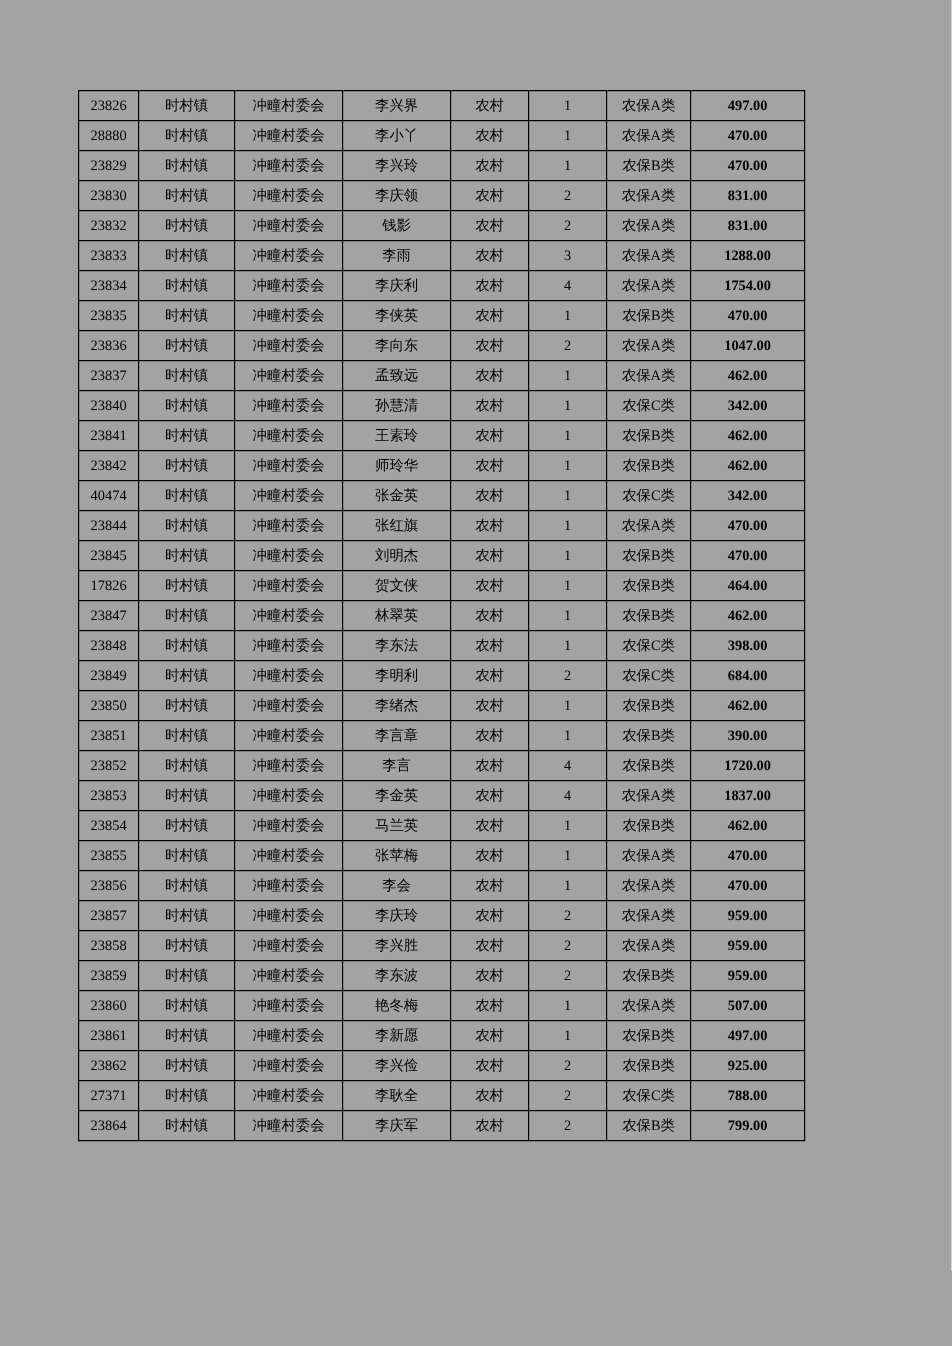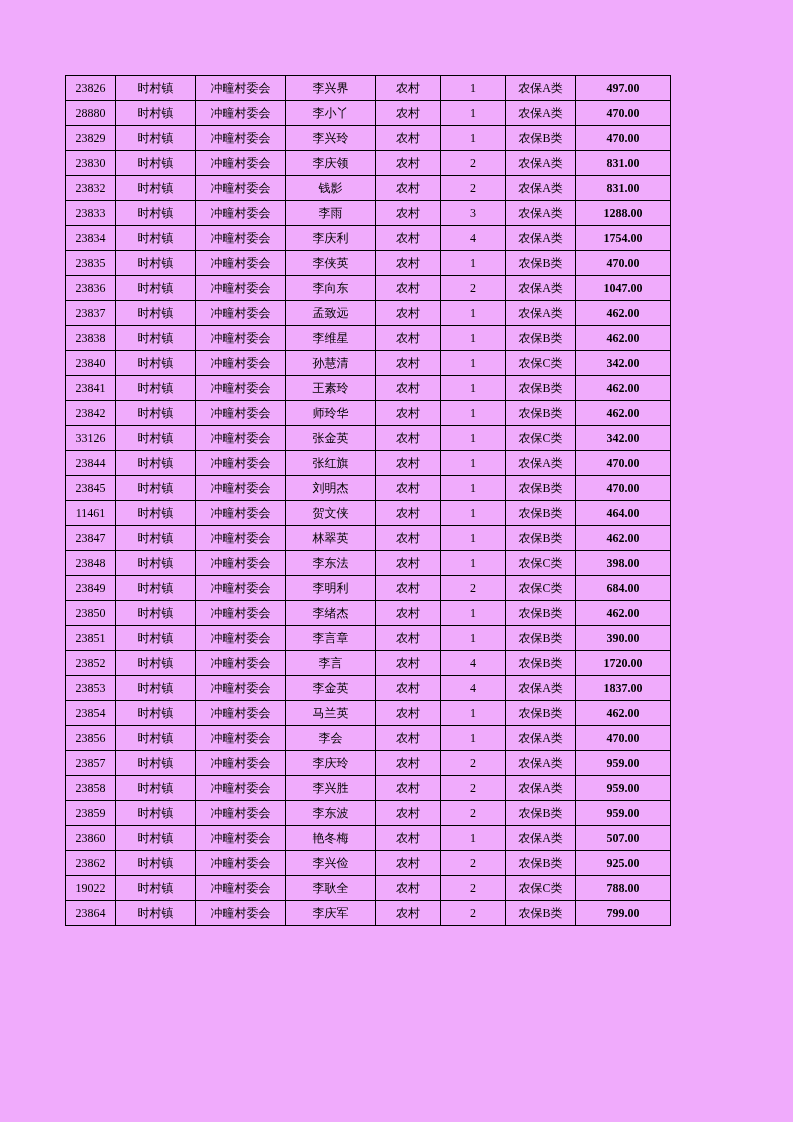--- a/index.html
+++ b/index.html
@@ -4,21 +4,21 @@
 <style>
   html, body {
     margin: 0;
     padding: 0;
     background: #ffffff;
   }
   .page {
     position: relative;
     width: 793px;
     height: 1122px;
-    background: #f0abfc;
+    background: #a3a3a3;
     font-family: "Liberation Serif", "DejaVu Serif", serif;
     color: #000000;
     overflow: hidden;
   }
   table.data-table {
     position: absolute;
     left: 65px;
     top: 75px;
     width: 605px;
     border-collapse: collapse;
@@ -158,30 +158,20 @@
           <td class="col-id">23837</td>
           <td class="col-town">时村镇</td>
           <td class="col-committee">冲疃村委会</td>
           <td class="col-name">孟致远</td>
           <td class="col-type">农村</td>
           <td class="col-count">1</td>
           <td class="col-category">农保A类</td>
           <td class="col-amount">462.00</td>
         </tr>
         <tr>
-          <td class="col-id">23838</td>
-          <td class="col-town">时村镇</td>
-          <td class="col-committee">冲疃村委会</td>
-          <td class="col-name">李维星</td>
-          <td class="col-type">农村</td>
-          <td class="col-count">1</td>
-          <td class="col-category">农保B类</td>
-          <td class="col-amount">462.00</td>
-        </tr>
-        <tr>
           <td class="col-id">23840</td>
           <td class="col-town">时村镇</td>
           <td class="col-committee">冲疃村委会</td>
           <td class="col-name">孙慧清</td>
           <td class="col-type">农村</td>
           <td class="col-count">1</td>
           <td class="col-category">农保C类</td>
           <td class="col-amount">342.00</td>
         </tr>
         <tr>
@@ -198,21 +188,21 @@
           <td class="col-id">23842</td>
           <td class="col-town">时村镇</td>
           <td class="col-committee">冲疃村委会</td>
           <td class="col-name">师玲华</td>
           <td class="col-type">农村</td>
           <td class="col-count">1</td>
           <td class="col-category">农保B类</td>
           <td class="col-amount">462.00</td>
         </tr>
         <tr>
-          <td class="col-id">33126</td>
+          <td class="col-id">40474</td>
           <td class="col-town">时村镇</td>
           <td class="col-committee">冲疃村委会</td>
           <td class="col-name">张金英</td>
           <td class="col-type">农村</td>
           <td class="col-count">1</td>
           <td class="col-category">农保C类</td>
           <td class="col-amount">342.00</td>
         </tr>
         <tr>
           <td class="col-id">23844</td>
@@ -228,21 +218,21 @@
           <td class="col-id">23845</td>
           <td class="col-town">时村镇</td>
           <td class="col-committee">冲疃村委会</td>
           <td class="col-name">刘明杰</td>
           <td class="col-type">农村</td>
           <td class="col-count">1</td>
           <td class="col-category">农保B类</td>
           <td class="col-amount">470.00</td>
         </tr>
         <tr>
-          <td class="col-id">11461</td>
+          <td class="col-id">17826</td>
           <td class="col-town">时村镇</td>
           <td class="col-committee">冲疃村委会</td>
           <td class="col-name">贺文侠</td>
           <td class="col-type">农村</td>
           <td class="col-count">1</td>
           <td class="col-category">农保B类</td>
           <td class="col-amount">464.00</td>
         </tr>
         <tr>
           <td class="col-id">23847</td>
@@ -318,20 +308,30 @@
           <td class="col-id">23854</td>
           <td class="col-town">时村镇</td>
           <td class="col-committee">冲疃村委会</td>
           <td class="col-name">马兰英</td>
           <td class="col-type">农村</td>
           <td class="col-count">1</td>
           <td class="col-category">农保B类</td>
           <td class="col-amount">462.00</td>
         </tr>
         <tr>
+          <td class="col-id">23855</td>
+          <td class="col-town">时村镇</td>
+          <td class="col-committee">冲疃村委会</td>
+          <td class="col-name">张苹梅</td>
+          <td class="col-type">农村</td>
+          <td class="col-count">1</td>
+          <td class="col-category">农保A类</td>
+          <td class="col-amount">470.00</td>
+        </tr>
+        <tr>
           <td class="col-id">23856</td>
           <td class="col-town">时村镇</td>
           <td class="col-committee">冲疃村委会</td>
           <td class="col-name">李会</td>
           <td class="col-type">农村</td>
           <td class="col-count">1</td>
           <td class="col-category">农保A类</td>
           <td class="col-amount">470.00</td>
         </tr>
         <tr>
@@ -368,31 +368,41 @@
           <td class="col-id">23860</td>
           <td class="col-town">时村镇</td>
           <td class="col-committee">冲疃村委会</td>
           <td class="col-name">艳冬梅</td>
           <td class="col-type">农村</td>
           <td class="col-count">1</td>
           <td class="col-category">农保A类</td>
           <td class="col-amount">507.00</td>
         </tr>
         <tr>
+          <td class="col-id">23861</td>
+          <td class="col-town">时村镇</td>
+          <td class="col-committee">冲疃村委会</td>
+          <td class="col-name">李新愿</td>
+          <td class="col-type">农村</td>
+          <td class="col-count">1</td>
+          <td class="col-category">农保B类</td>
+          <td class="col-amount">497.00</td>
+        </tr>
+        <tr>
           <td class="col-id">23862</td>
           <td class="col-town">时村镇</td>
           <td class="col-committee">冲疃村委会</td>
           <td class="col-name">李兴俭</td>
           <td class="col-type">农村</td>
           <td class="col-count">2</td>
           <td class="col-category">农保B类</td>
           <td class="col-amount">925.00</td>
         </tr>
         <tr>
-          <td class="col-id">19022</td>
+          <td class="col-id">27371</td>
           <td class="col-town">时村镇</td>
           <td class="col-committee">冲疃村委会</td>
           <td class="col-name">李耿全</td>
           <td class="col-type">农村</td>
           <td class="col-count">2</td>
           <td class="col-category">农保C类</td>
           <td class="col-amount">788.00</td>
         </tr>
         <tr>
           <td class="col-id">23864</td>

